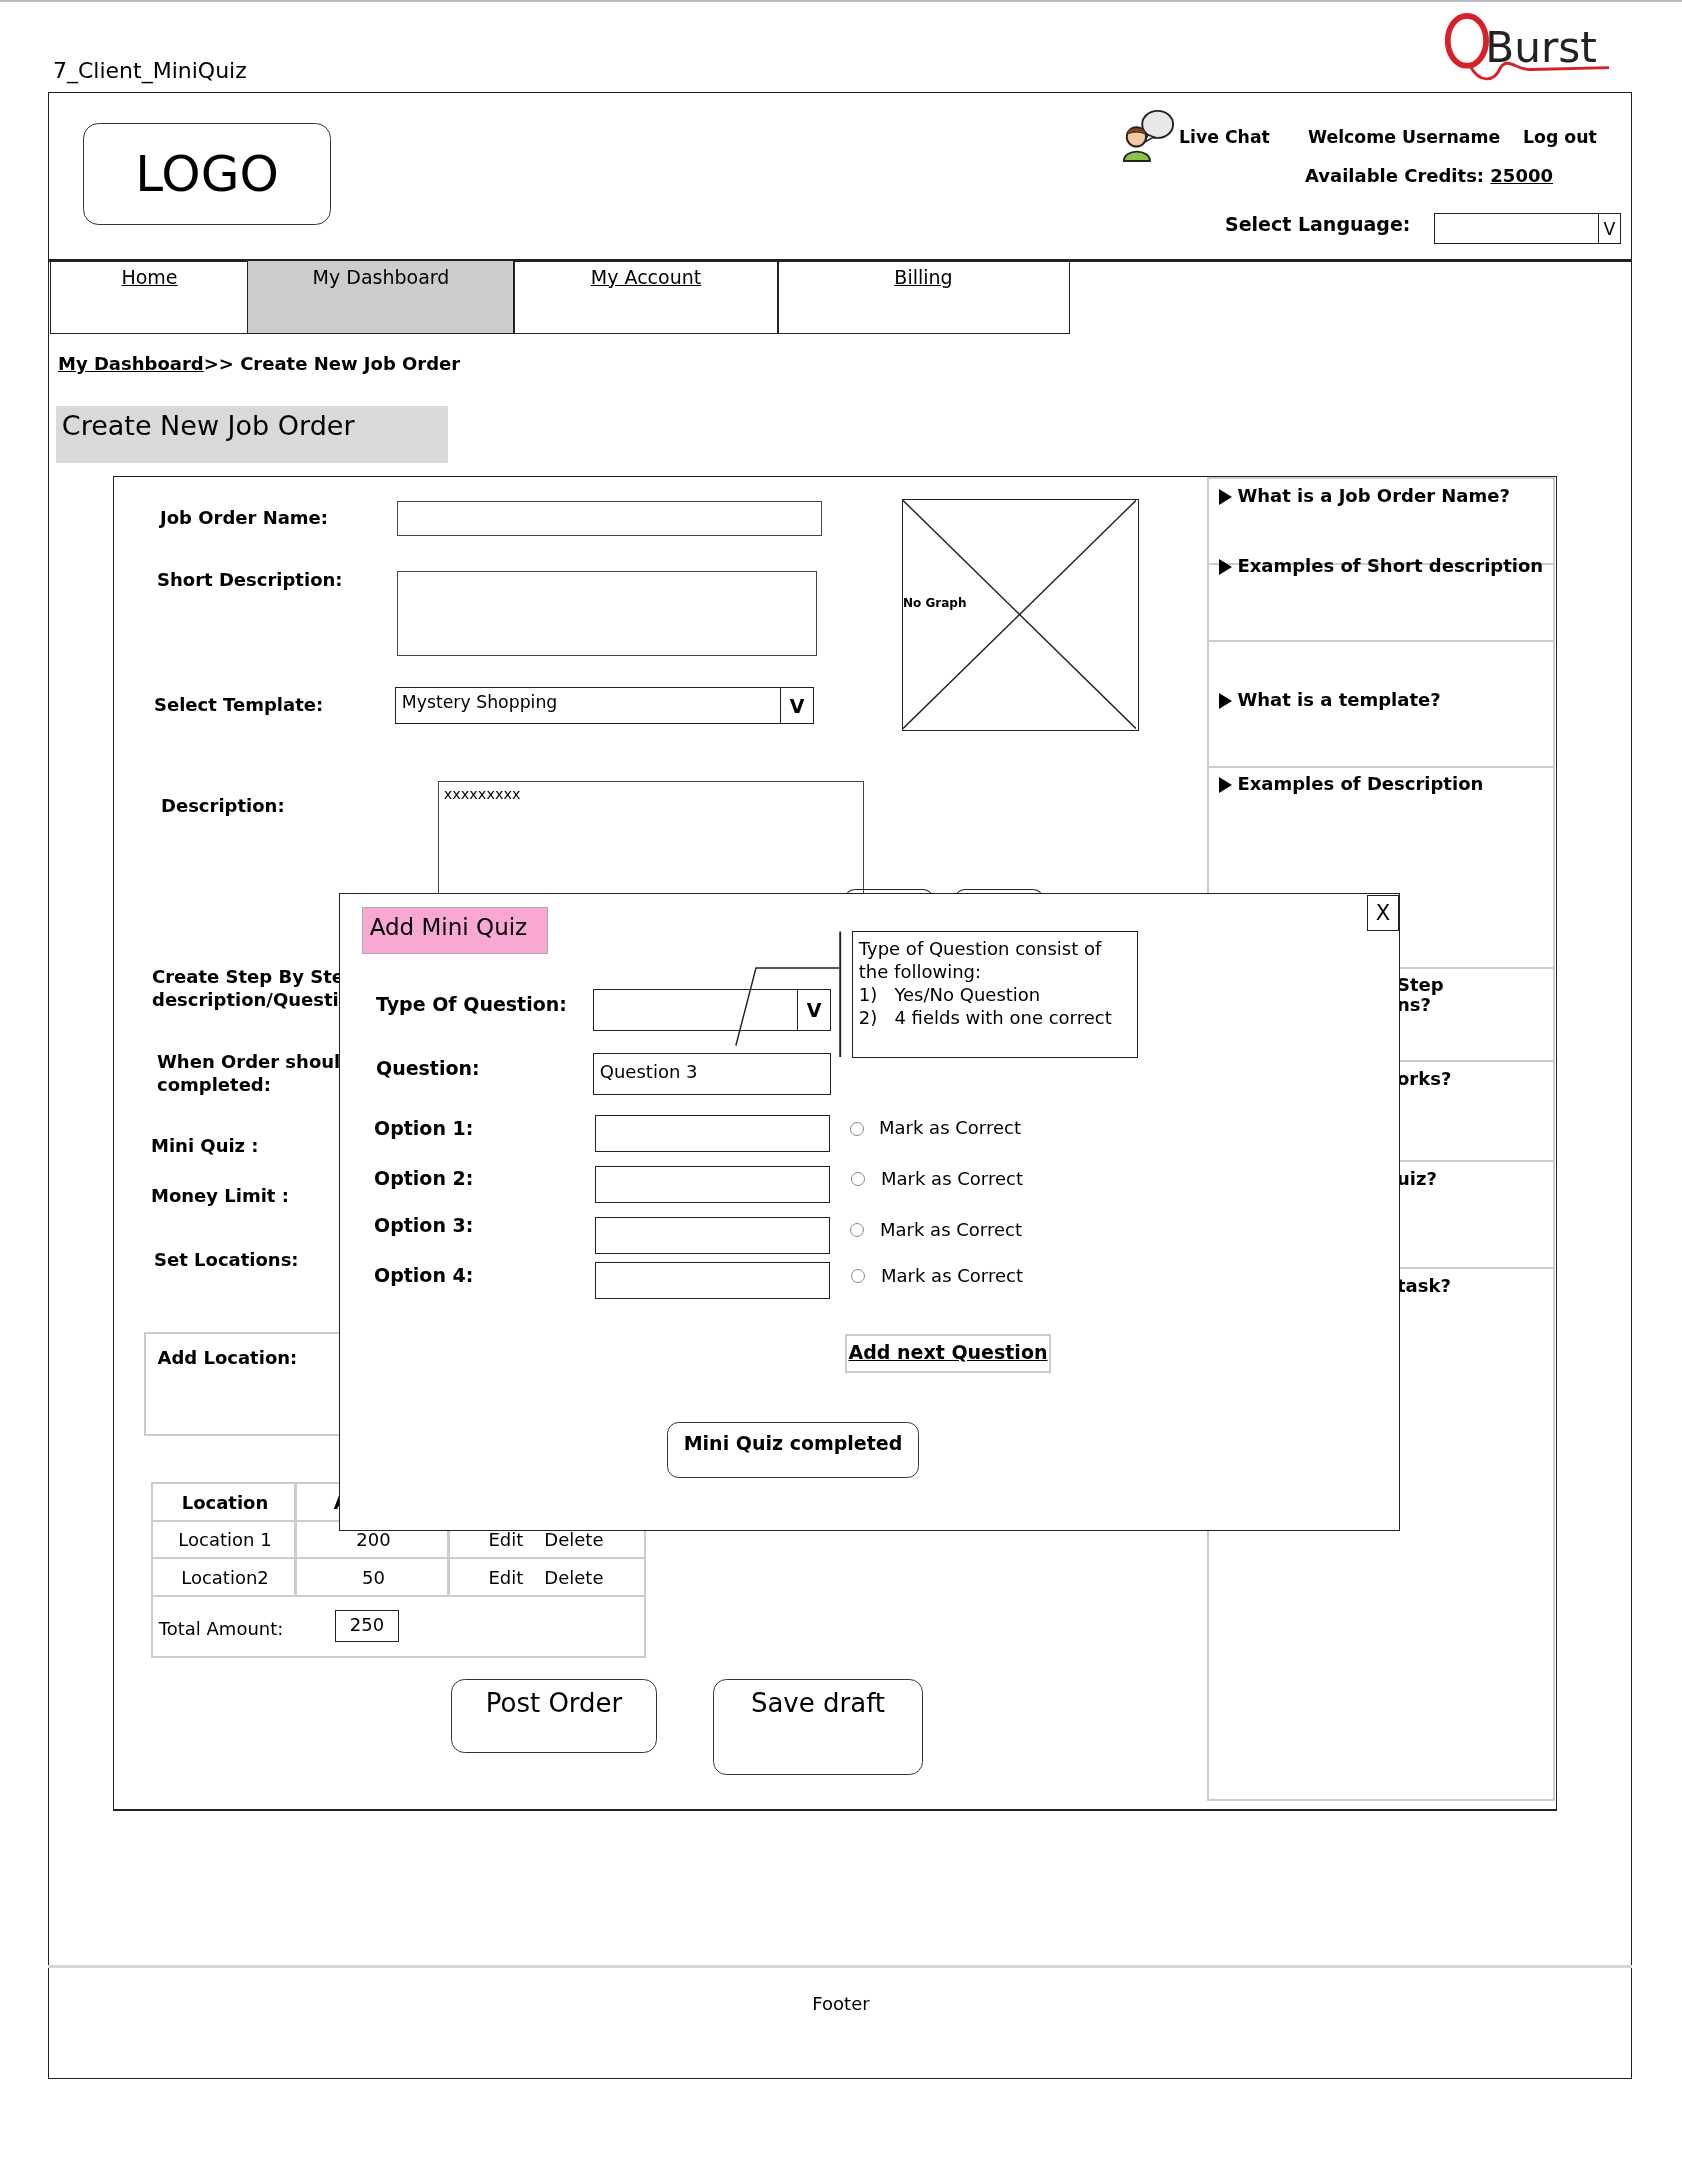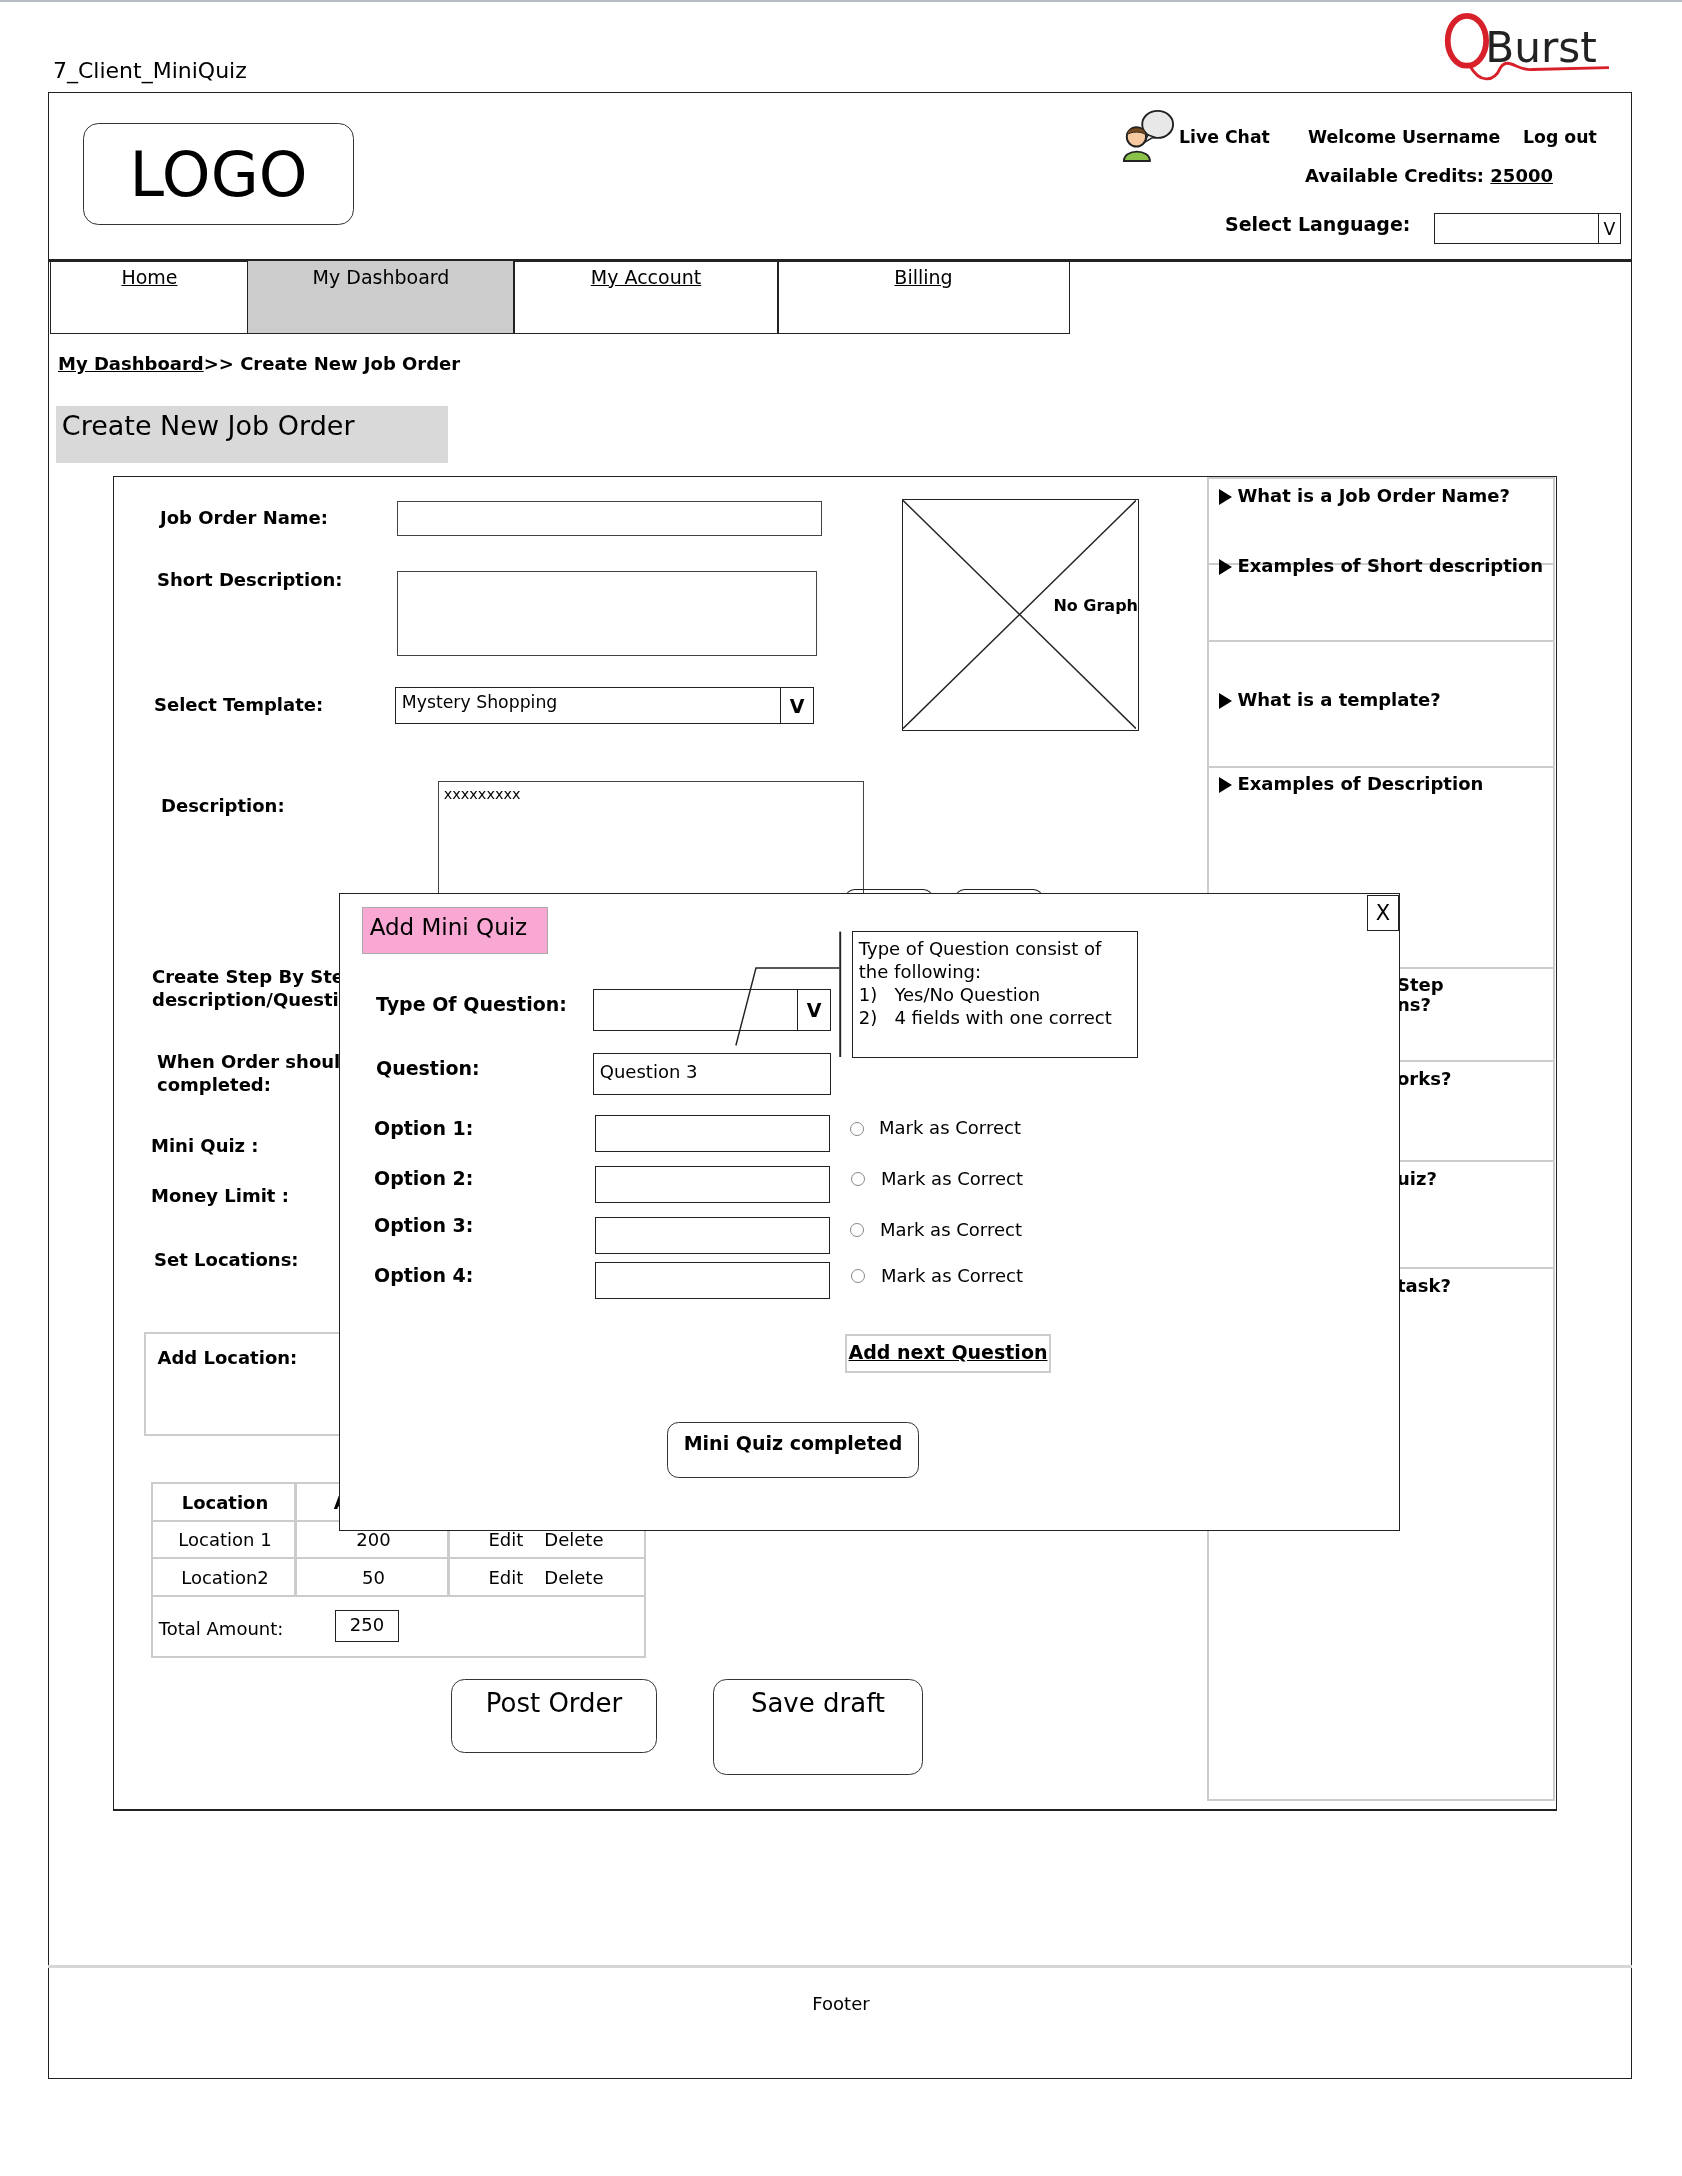--- a/index.html
+++ b/index.html
@@ -6,22 +6,22 @@
   body {
     width: 1682px; height: 2177px; position: relative; background: #ffffff;
     font-family: "DejaVu Sans", sans-serif; color: #000; overflow: hidden;
   }
   .abs { position: absolute; box-sizing: border-box; }
   .topline { left: 0; top: 0; width: 1682px; height: 1.9px; background: #b8bcc4; }
   .page-name { left: 53px; top: 58px; font-size: 22px; }
   .qburst { left: 1441px; top: 7.7px; width: 192px; height: 77px; }
   .outer { left: 48px; top: 92px; width: 1584px; height: 1987px; border: 1.9px solid #222; }
   .header-sep { left: 48px; top: 259px; width: 1584px; height: 2.9px; background: #222; }
-  .logo-box { left: 83px; top: 123px; width: 271px; height: 102px; border: 1.9px solid #333; border-radius: 15.4px;
-    display: flex; align-items: center; justify-content: center; font-size: 62px; font-family: "DejaVu Sans", sans-serif; }
+  .logo-box { left: 83px; top: 123px; width: 248px; height: 102px; border: 1.9px solid #333; border-radius: 15.4px;
+    display: flex; align-items: center; justify-content: center; font-size: 50px; font-family: "DejaVu Sans", sans-serif; }
   .hdr-link { font-size: 17.3px; font-weight: bold; white-space: nowrap; }
   .credits { font-size: 18px; font-weight: bold; }
   .credits u { font-weight: bold; }
   .lang-label { font-size: 19px; font-weight: bold; }
   .lang-select { left: 1434px; top: 213px; width: 187px; height: 31px; border: 1.4px solid #222; }
   .lang-select .arrow { position: absolute; right: 0; top: 0; width: 21px; height: 100%; border-left: 1.4px solid #222;
     font-size: 17.3px; display: flex; align-items: center; justify-content: center; }
   .nav-tab { top: 261px; height: 73px; border: 1.9px solid #222; border-top: none; text-align: center;
     font-size: 19px; padding-top: 4.8px; }
   .nav-tab.active { background: #cccccc; }
@@ -32,21 +32,21 @@
   .page-title { left: 56px; top: 406px; width: 392px; height: 57px; background: #d9d9d9;
     font-size: 27px; padding: 3.8px 5.8px; }
   .main-box { left: 113px; top: 476px; width: 1444px; height: 1335px; border: 1.9px solid #222; border-bottom-width: 2.9px; }
   .lbl { font-size: 18px; font-weight: bold; white-space: nowrap; line-height: 1.25; }
   .inp { border: 1.9px solid #444; background: #fff; }
   .select-box { border: 1.9px solid #222; background: #fff; font-size: 17.3px; padding: 3.8px 5.8px; }
   .select-box .arrow { position: absolute; right: 0; top: 0; width: 32px; height: 100%; border-left: 1.9px solid #222;
     display: flex; align-items: center; justify-content: center; font-size: 19px; font-weight: bold; }
   .nograph { left: 902px; top: 499px; width: 237px; height: 232px; border: 1.9px solid #222; }
   .nograph svg { position: absolute; left: 0; top: 0; }
-  .nograph .t { position: absolute; left: 0; right: 0; top: 96px; text-align: right; font-size: 16px; font-weight: bold; }
+  .nograph .t { position: absolute; left: 0; right: 0; top: 96px; text-align: left; font-size: 12px; font-weight: bold; }
   .help-panel { left: 1207px; top: 477px; width: 348px; height: 1324px; border: 2.9px solid #ccc; }
   .help-item { position: absolute; left: 0; width: 100%; border-bottom: 2.9px solid #ccc; box-sizing: border-box;
     font-size: 18px; font-weight: bold; padding: 5.8px 9.6px; }
   .help-item .tri { display: inline-block; width: 0; height: 0; border-top: 8.6px solid transparent; border-bottom: 8.6px solid transparent;
     border-left: 13.4px solid #000; vertical-align: middle; margin-right: 5.8px; }
   .add-loc { left: 144px; top: 1332px; width: 202px; height: 104px; border: 2.9px solid #ccc; }
   .loc-table { left: 151px; top: 1482px; width: 495px; height: 176px; border: 2.9px solid #ccc; }
   .loc-table .row { position: absolute; left: 0; width: 100%; border-bottom: 2.9px solid #ccc; box-sizing: border-box; }
   .loc-table .cell { position: absolute; top: 0; height: 100%; display: flex; align-items: center; justify-content: center; font-size: 18px; }
   .loc-table .vline { position: absolute; top: 0; width: 2.9px; background: #ccc; }

